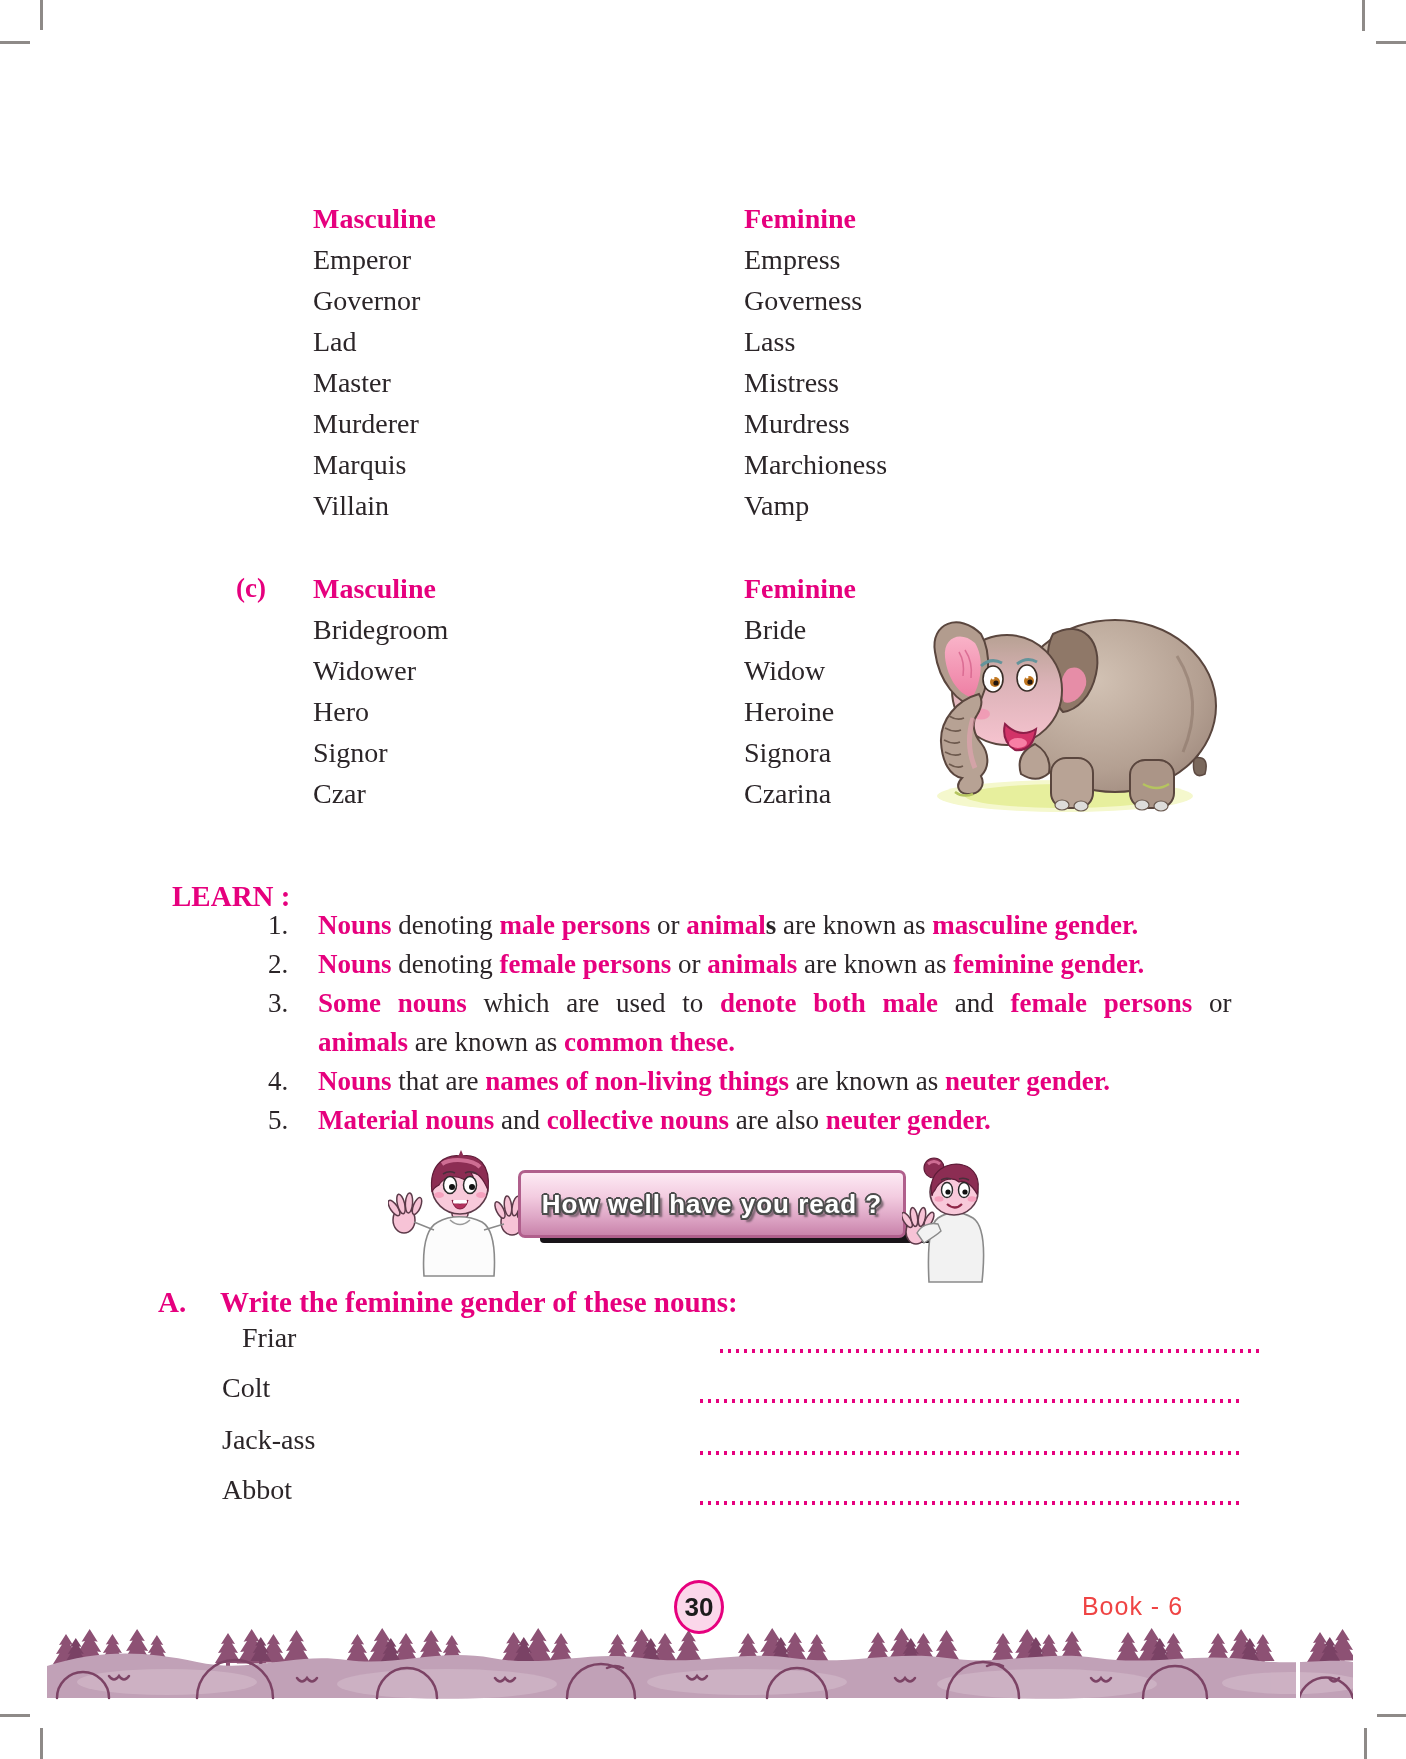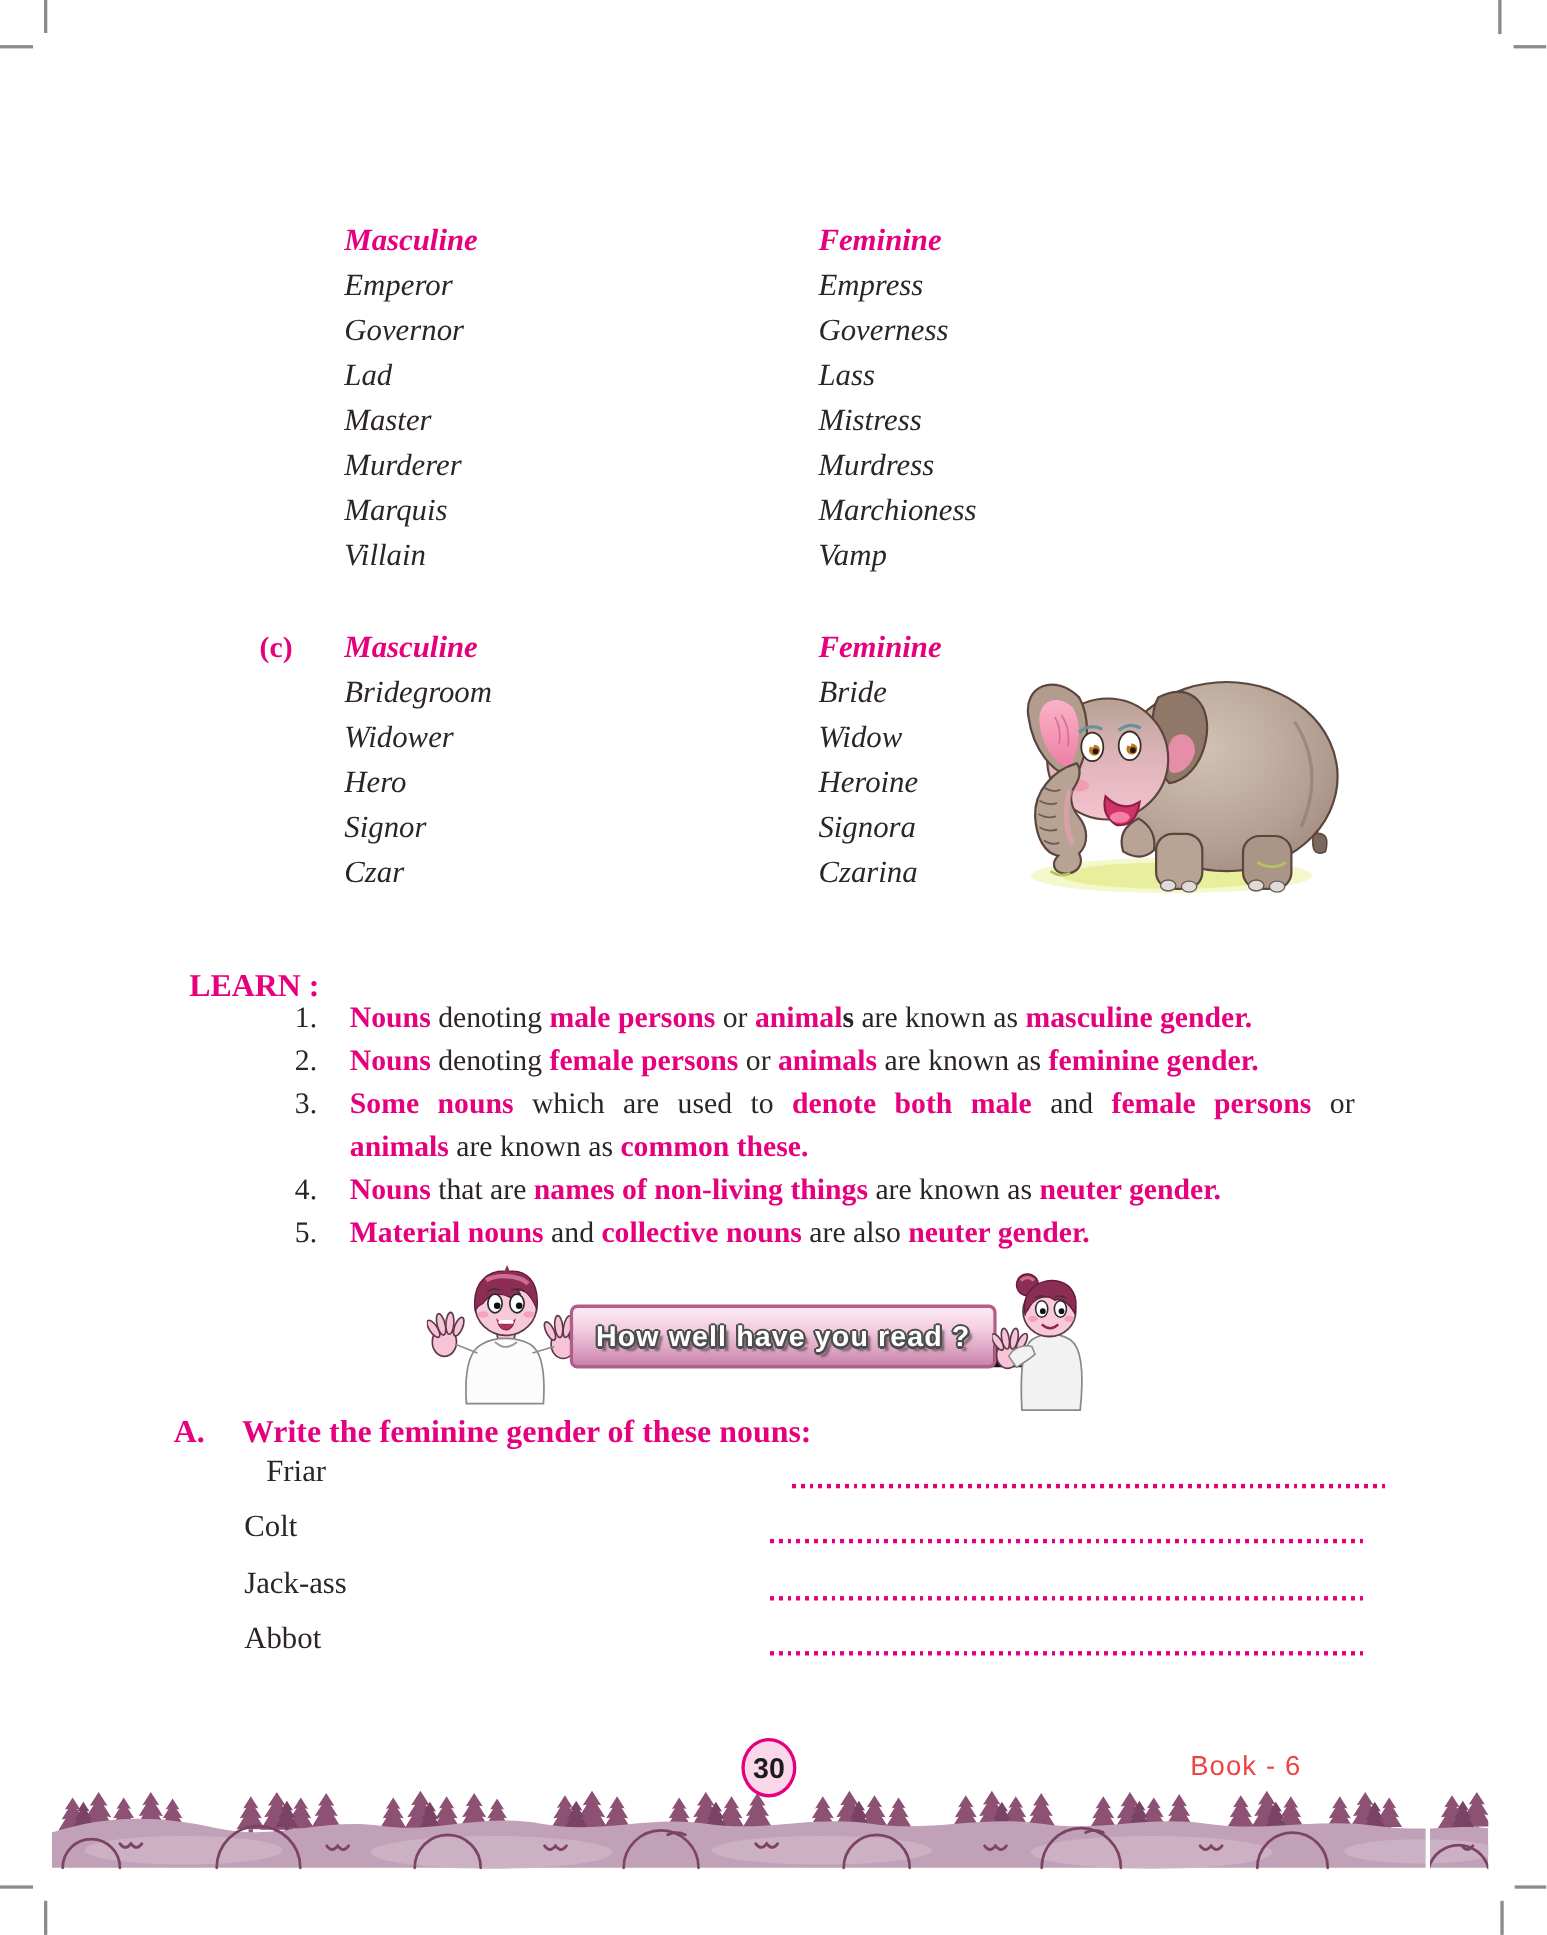--- a/index.html
+++ b/index.html
@@ -2,41 +2,41 @@
 <html style="--accent: #e6007e;"><head>
 <meta charset="utf-8">
 <style>
   html,body{margin:0;padding:0;background:#fff;}
   .page{position:relative;width:1406px;height:1759px;background:#ffffff;overflow:hidden;
         font-family:"Liberation Serif","DejaVu Serif",serif;color:#2b2528;}
   .abs{position:absolute;}
   .crop{position:absolute;background:#8e8a88;}
 
   
-  .gtable{position:absolute;font-style:italic;}
+  .gtable{position:absolute;}
   .gcol{position:absolute;top:0;display:flex;flex-direction:column;}
   .gcol span{line-height:41px;font-size:28px;white-space:nowrap;}
   .ghead{font-weight:bold;color:var(--accent);}
   .clabel{position:absolute;font-size:27px;font-weight:bold;color:var(--accent);line-height:41px;}
 
   
   .learn-head{position:absolute;left:172px;top:880px;font-size:29px;font-weight:bold;color:var(--accent);}
   .learn-list{position:absolute;left:268px;top:906px;width:1000px;}
   .learn-item{display:flex;align-items:flex-start;}
   .learn-num{flex:0 0 50px;font-size:27px;line-height:39px;}
   .learn-text{margin:0;width:945px;font-size:27px;line-height:39px;}
   .learn-text .seg-accent{color:var(--accent);font-weight:bold;margin-top:36px;}
   .learn-text .seg-bold{font-weight:bold;}
   .spread .learn-text{word-spacing:10px;}
 
   
-  .banner-box{position:absolute;left:518px;top:1170px;width:388px;height:58px;border-radius:7px;
+  .banner-box{position:absolute;left:518px;top:1170px;width:388px;height:68px;border-radius:7px;
      border:3px solid #b05f8c;box-sizing:border-box;
      background:linear-gradient(#fdeaf4 0%,#f3cce0 38%,#dfa8c7 70%,#c983ab 100%);
-     display:flex;align-items:center;justify-content:center;margin-top:16px;}
+     display:flex;align-items:center;justify-content:center;}
   .banner-text{font-family:"Liberation Sans",sans-serif;font-weight:bold;font-size:26px;color:#fff;
      letter-spacing:1px;white-space:nowrap;
      text-shadow:2px 0 0 #4d4d4d,-2px 0 0 #4d4d4d,0 2px 0 #4d4d4d,0 -2px 0 #4d4d4d,
        1.5px 1.5px 0 #4d4d4d,-1.5px -1.5px 0 #4d4d4d,1.5px -1.5px 0 #4d4d4d,-1.5px 1.5px 0 #4d4d4d,
        4px 4px 2px rgba(40,40,40,.55);}
   .banner-shadow{position:absolute;left:540px;top:1223px;width:398px;height:20px;background:#181418;border-radius:4px;}
 
   
   .exa-label{position:absolute;left:158px;top:1286px;font-size:29px;font-weight:bold;color:var(--accent);}
   .exa-title{position:absolute;left:220px;top:1286px;font-size:29px;font-weight:bold;color:var(--accent);}

